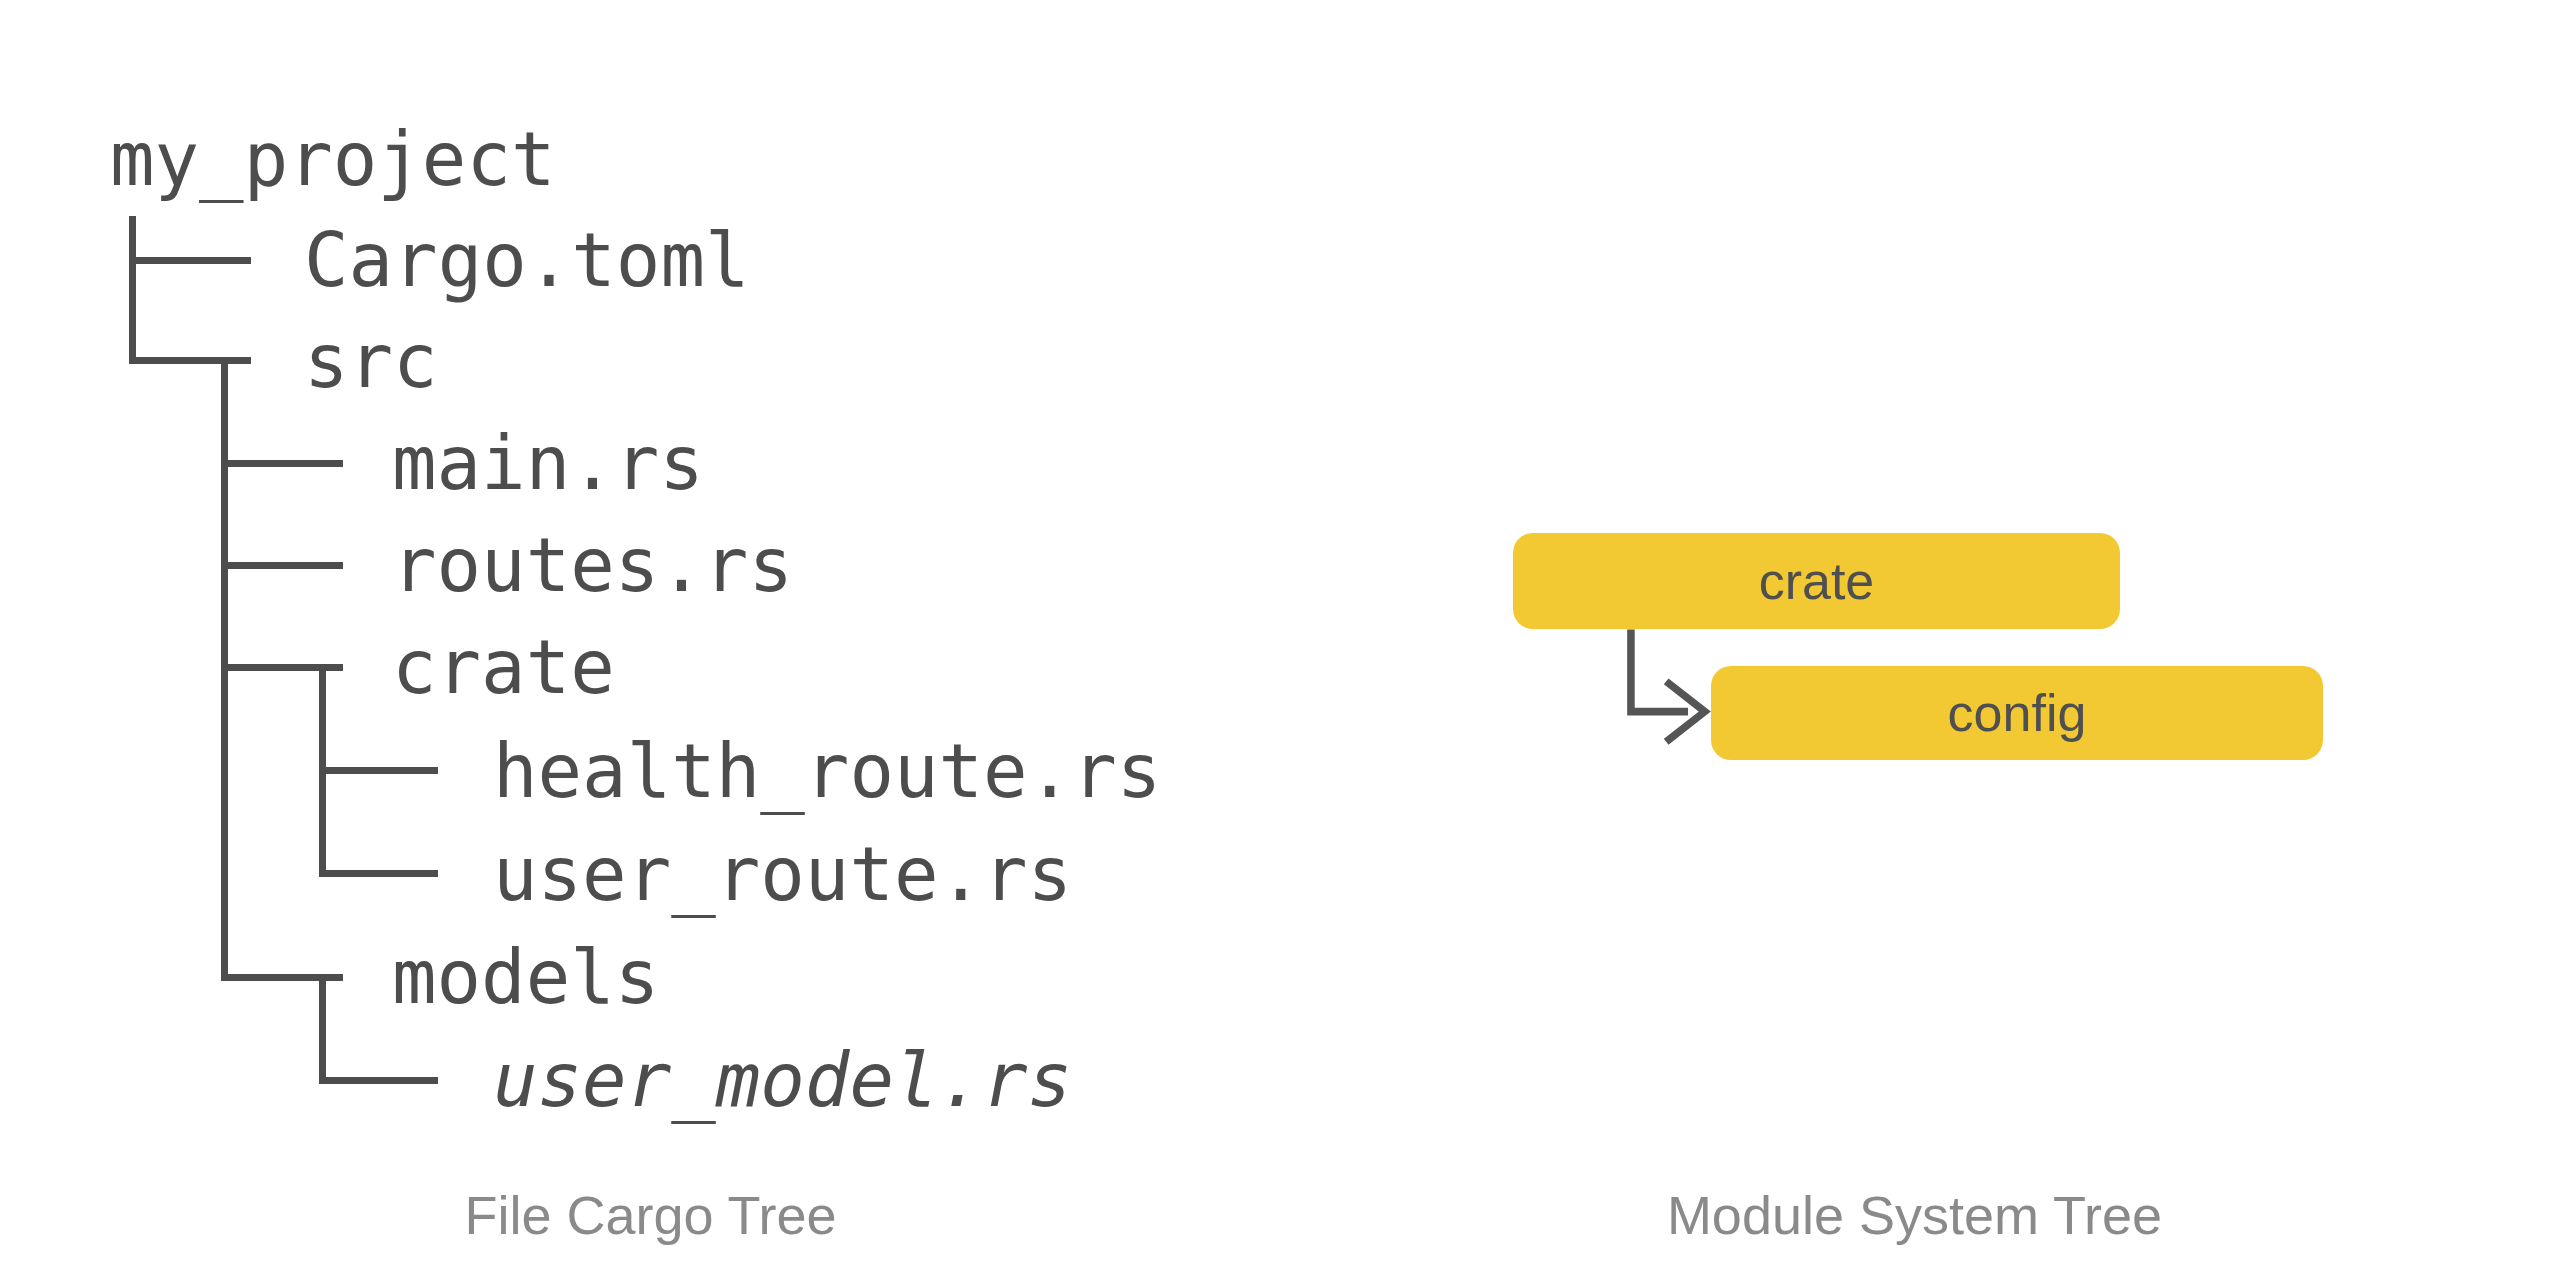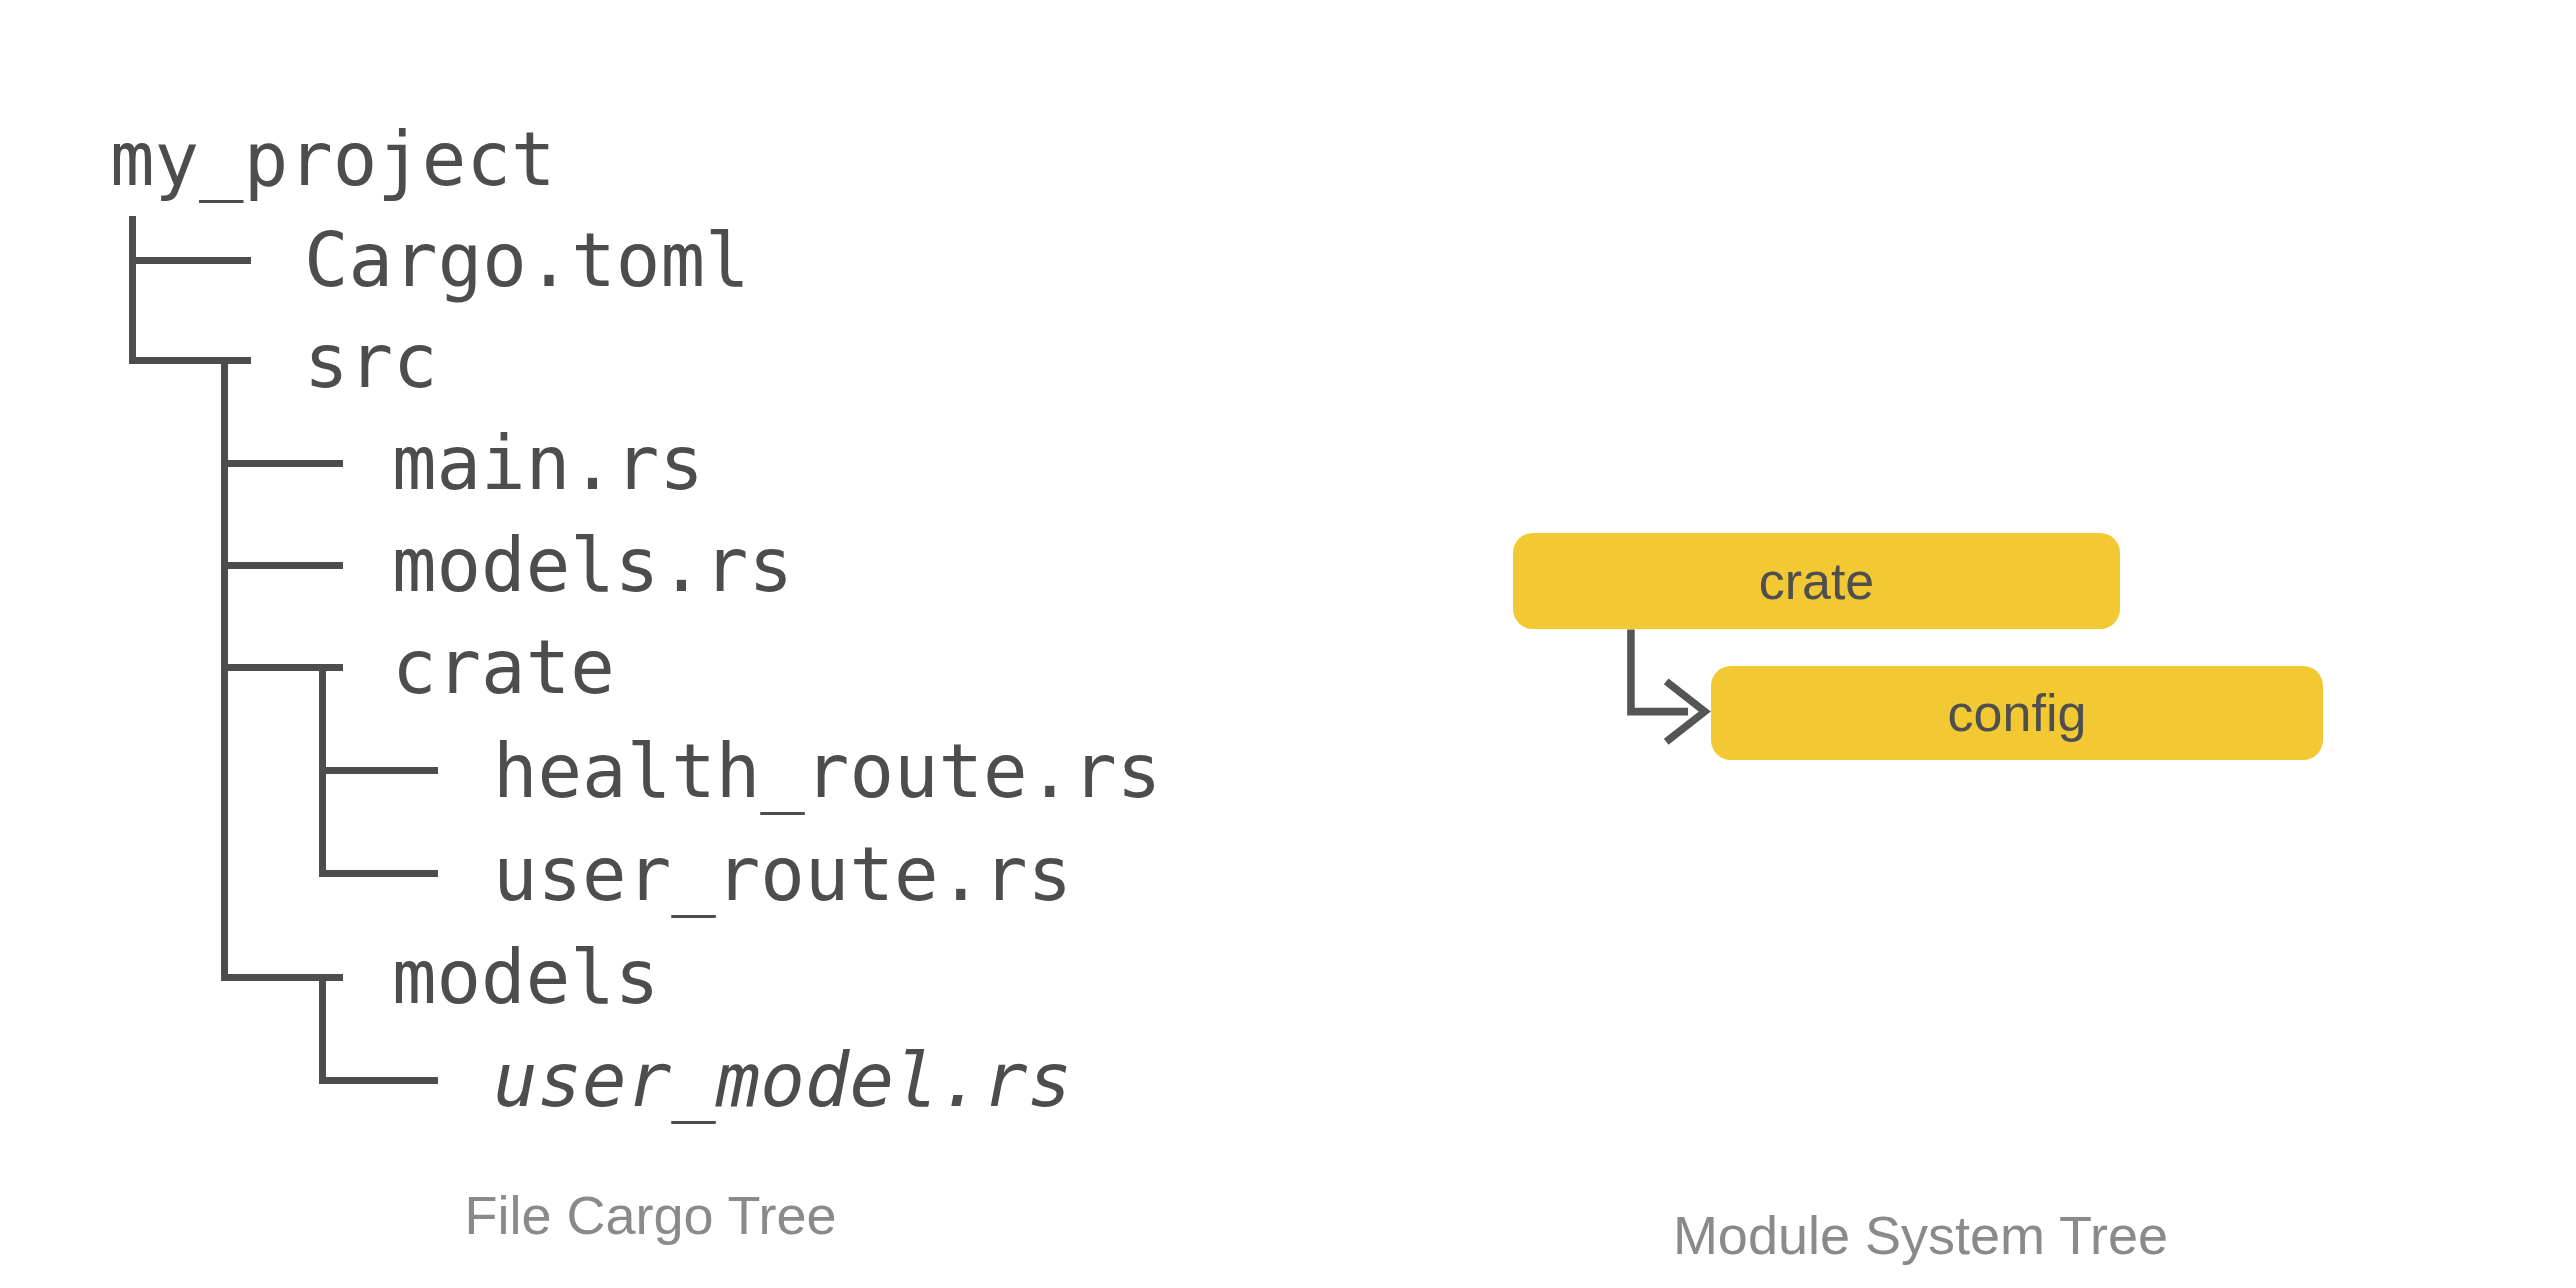--- a/index.html
+++ b/index.html
@@ -54,21 +54,21 @@
 </style>
 </head>
 <body>
 
 <div class="abs" style="left:0;top:0;width:1288px;height:1288px;">
 
   <div class="tree-label" style="left:110px;top:107px;">my_project</div>
   <div class="tree-label" style="left:304px;top:208px;">Cargo.toml</div>
   <div class="tree-label" style="left:304px;top:309px;">src</div>
   <div class="tree-label" style="left:392px;top:411px;">main.rs</div>
-  <div class="tree-label" style="left:392px;top:513px;">models.rs</div>
+  <div class="tree-label" style="left:392px;top:513px;">routes.rs</div>
   <div class="tree-label" style="left:392px;top:615px;">crate</div>
   <div class="tree-label" style="left:493px;top:719px;">health_route.rs</div>
   <div class="tree-label" style="left:493px;top:822px;">user_route.rs</div>
   <div class="tree-label" style="left:392px;top:925px;">models</div>
   <div class="tree-label" style="left:493px;top:1028px;font-style:italic;">user_model.rs</div>
 
   <div class="tline" style="left:129px;top:216px;width:6.7px;height:148px;"></div>
   <div class="tline" style="left:129px;top:257px;width:122px;height:6.7px;"></div>
   <div class="tline" style="left:129px;top:357px;width:122px;height:6.7px;"></div>
   <div class="tline" style="left:221px;top:357px;width:6.7px;height:623px;"></div>
@@ -93,15 +93,15 @@
 
   <div class="module-node" style="left:423px;top:666px;width:612px;height:94px;">
     <span>config</span>
   </div>
 
   <svg class="edge-svg" viewBox="0 0 180 180" style="left:301px;">
     <path d="M 50 10 L 50 108 L 118 108"></path>
     <path d="M 92 72 L 138 108 L 92 144"></path>
   </svg>
 
-  <div class="caption" style="left:255px;top:1181px;margin-top:20px;">Module System Tree</div>
+  <div class="caption" style="left:249px;top:1181px;">Module System Tree</div>
 </div>
 
 
 </body></html>

